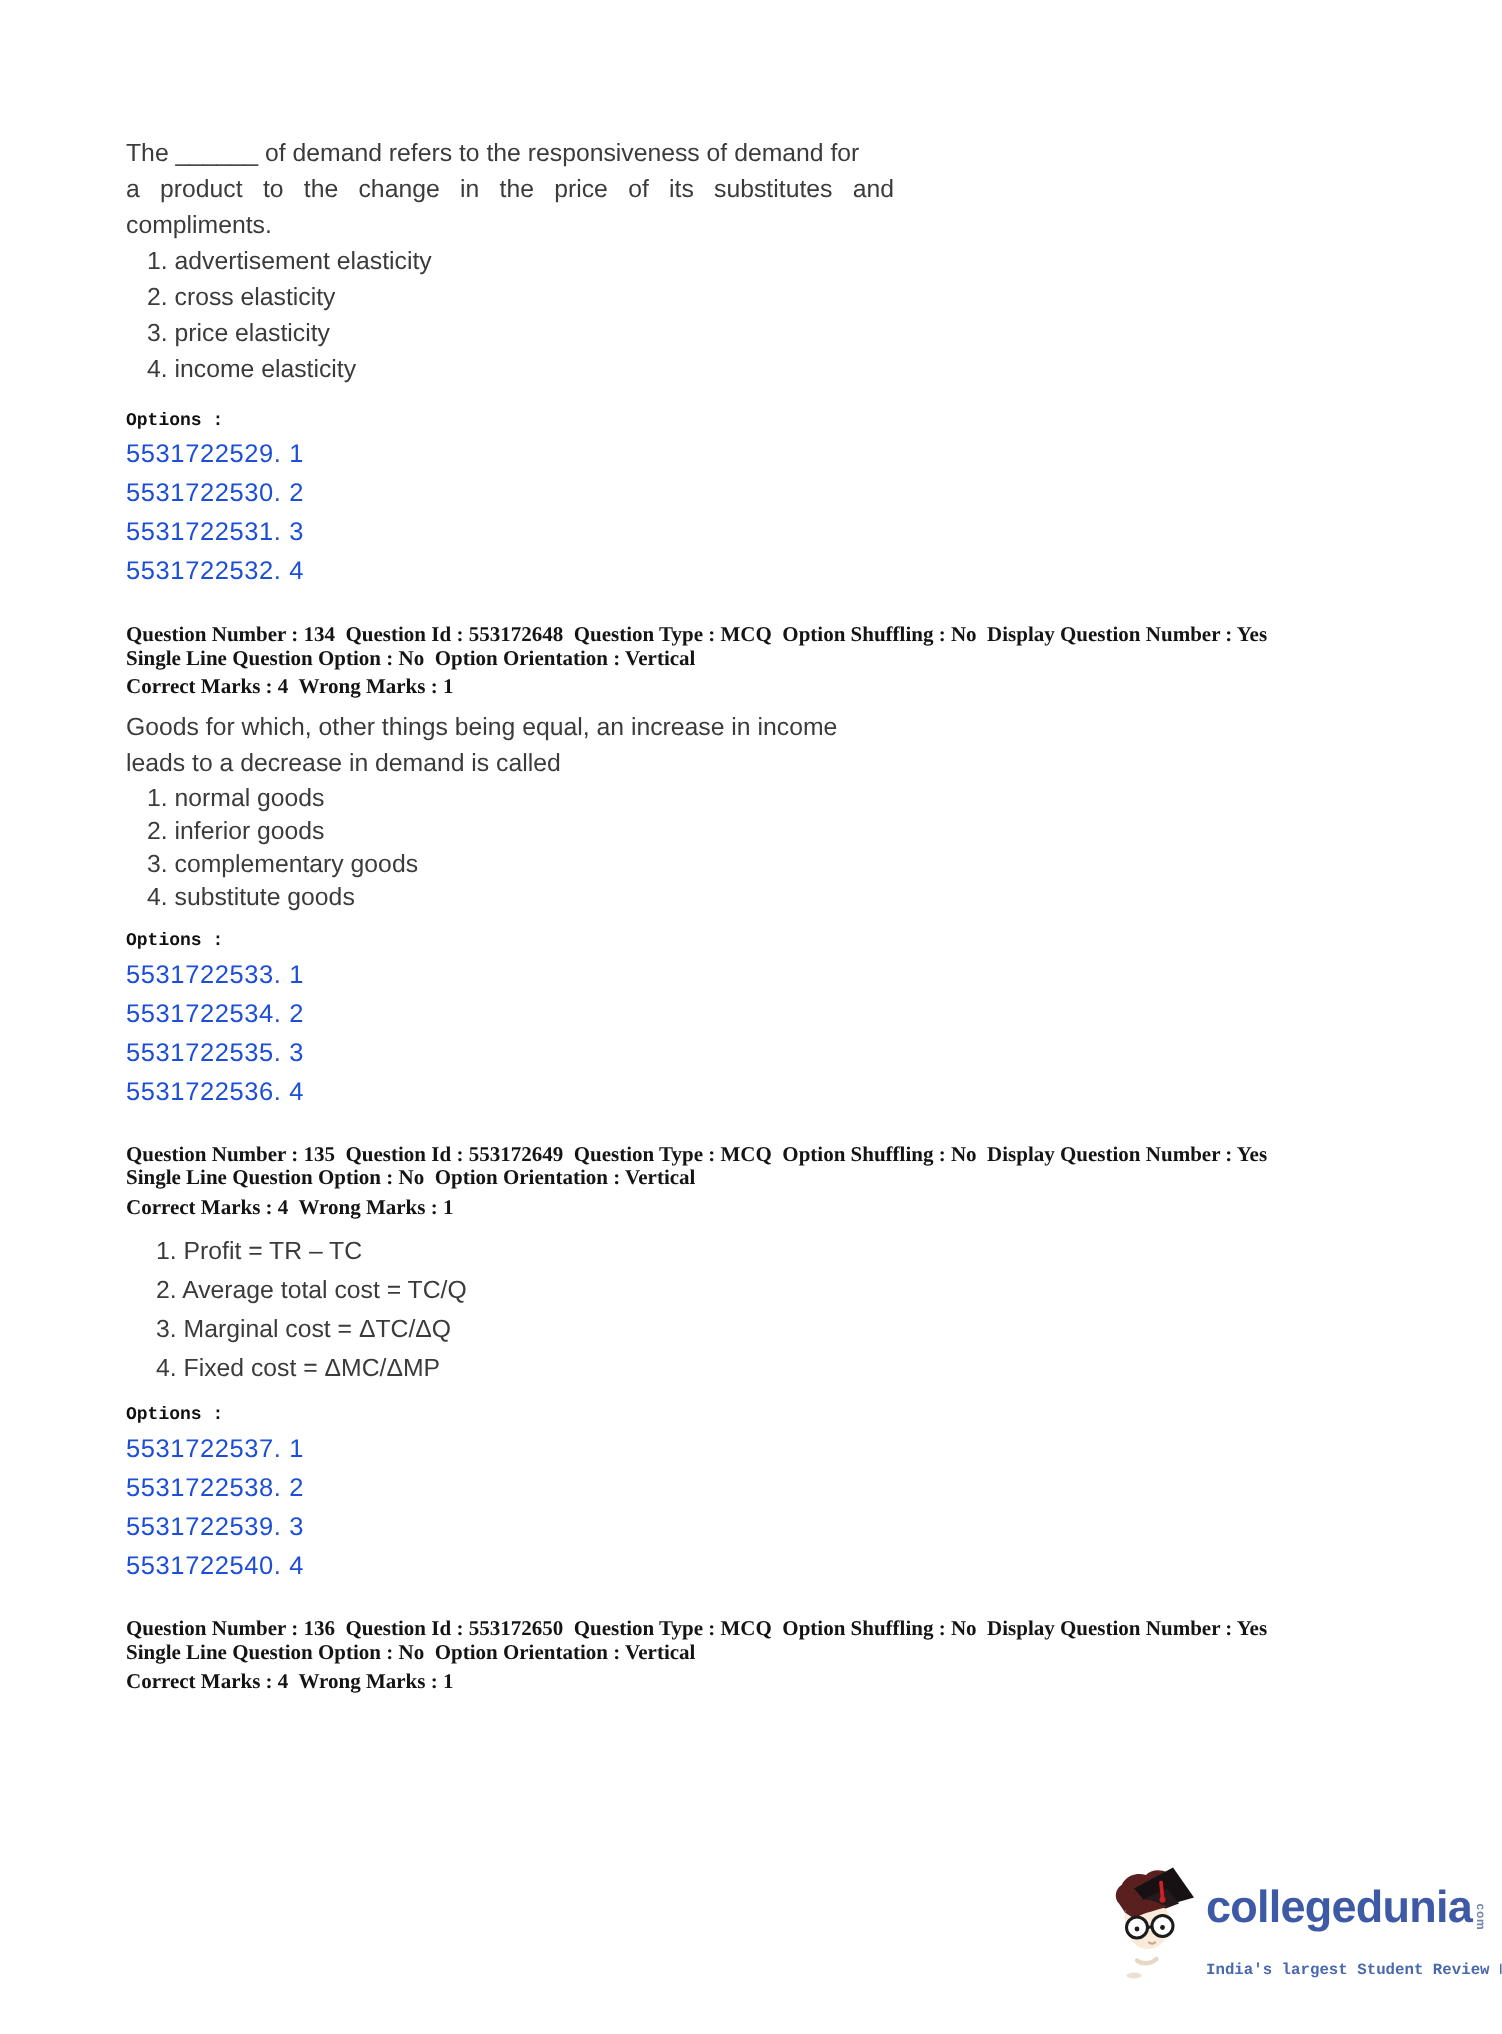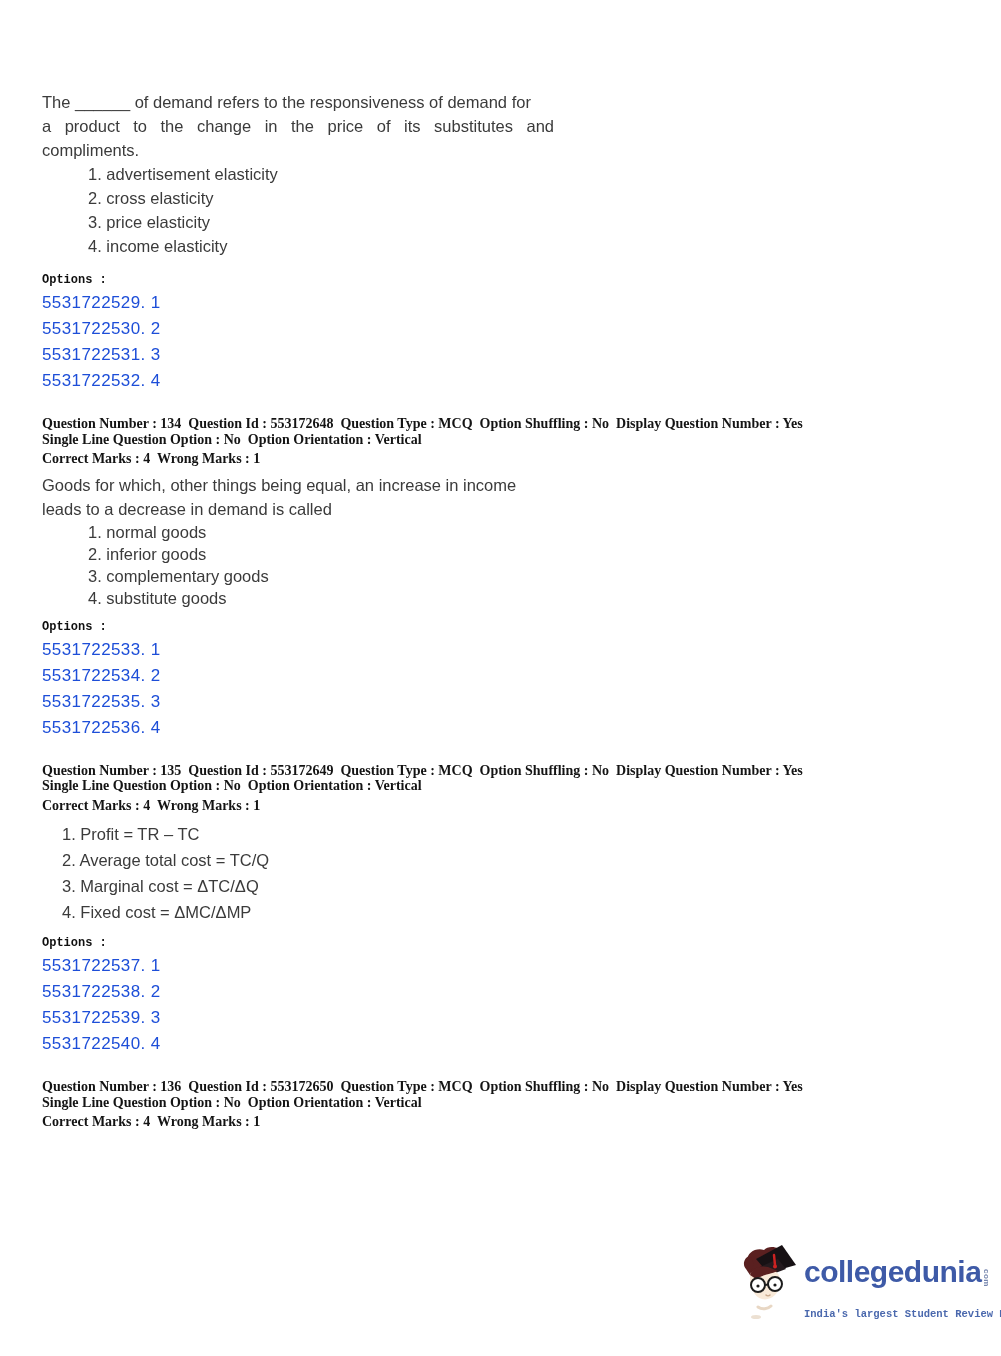--- a/index.html
+++ b/index.html
@@ -1,25 +1,25 @@
 <!DOCTYPE html>
 <html><head>
 <meta charset="utf-8">
 <style>
   * { margin:0; padding:0; box-sizing:border-box; }
   html,body { width:1001px; height:1356px; background:#ffffff; overflow:hidden; position:relative; }
   body { font-family:"Liberation Sans", sans-serif; }
 
-  .content { padding:90px 60px 0 42px; }
+  .content { padding:90px 60px 0 84px; }
 
   
   .qbody { color:#3b3b3b; font-size:16.5px; line-height:24px; width:512px; }
   .qline { white-space:pre-wrap; }
   .qline.justify { text-align:justify; text-align-last:justify; }
-  .choices { margin-left:46px; }
+  .choices { margin-left:14px; }
   .choice { color:#3b3b3b; font-size:16.5px; line-height:24px; white-space:pre-wrap; }
 
   .q134 .choice { line-height:22px; }
   .q135 .choices { margin-left:20px; }
   .q135 .choice { line-height:26px; }
 
   
   .optionsBlock { margin-top:12px; }
   .optionsBlock.later { margin-top:8px; }
   .optionsLabel { font-family:Liberation Mono, monospace; font-weight:bold; color:#101010; font-size:12px; line-height:20px; }

